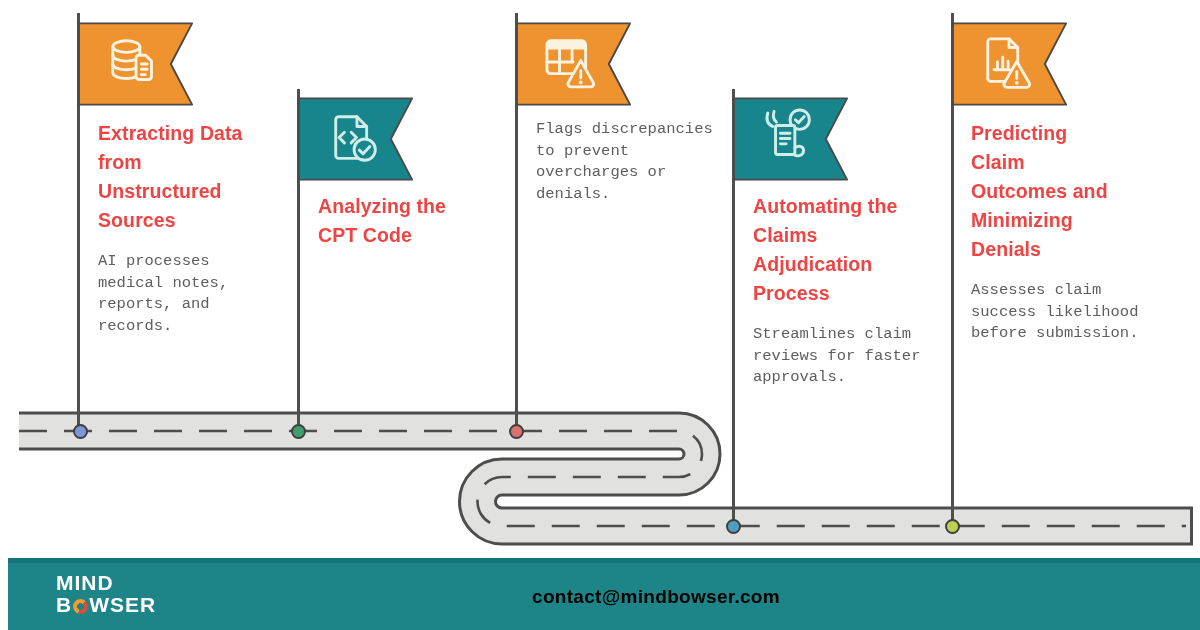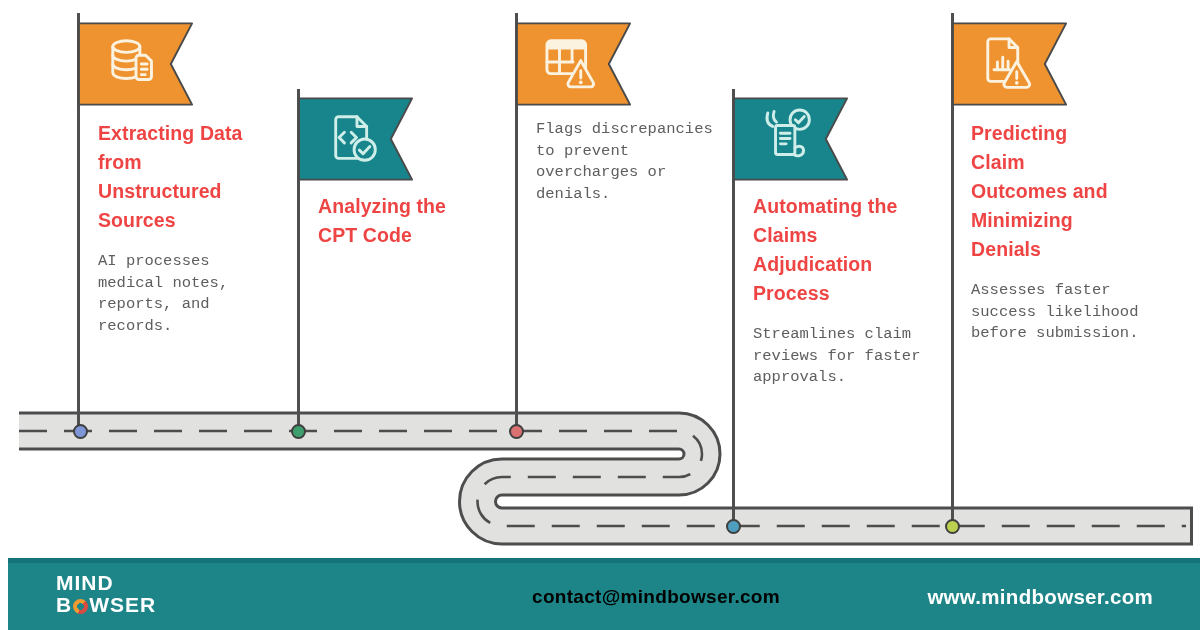--- a/index.html
+++ b/index.html
@@ -173,27 +173,26 @@
 reviews for faster
 approvals.</p>
   </div>
 
   <div class="col" style="left:971px;top:119px;">
     <h3 class="step-title">Predicting
 Claim
 Outcomes and
 Minimizing
 Denials</h3>
-    <p class="step-body">Assesses faster
+    <p class="step-body">Assesses claim
 success likelihood
 before submission.</p>
   </div>
 
   <div class="footer">
     <div class="logo">
       <span class="logo-line">MIND</span>
       <span class="logo-line"><span>B</span><span class="logo-o"></span><span>WSER</span></span>
     </div>
     <div class="footer-email">contact@mindbowser.com</div>
-    <div class="footer-site">www.mindbowser.com</div>
   </div>
 
 </div>
 
 </body></html>

